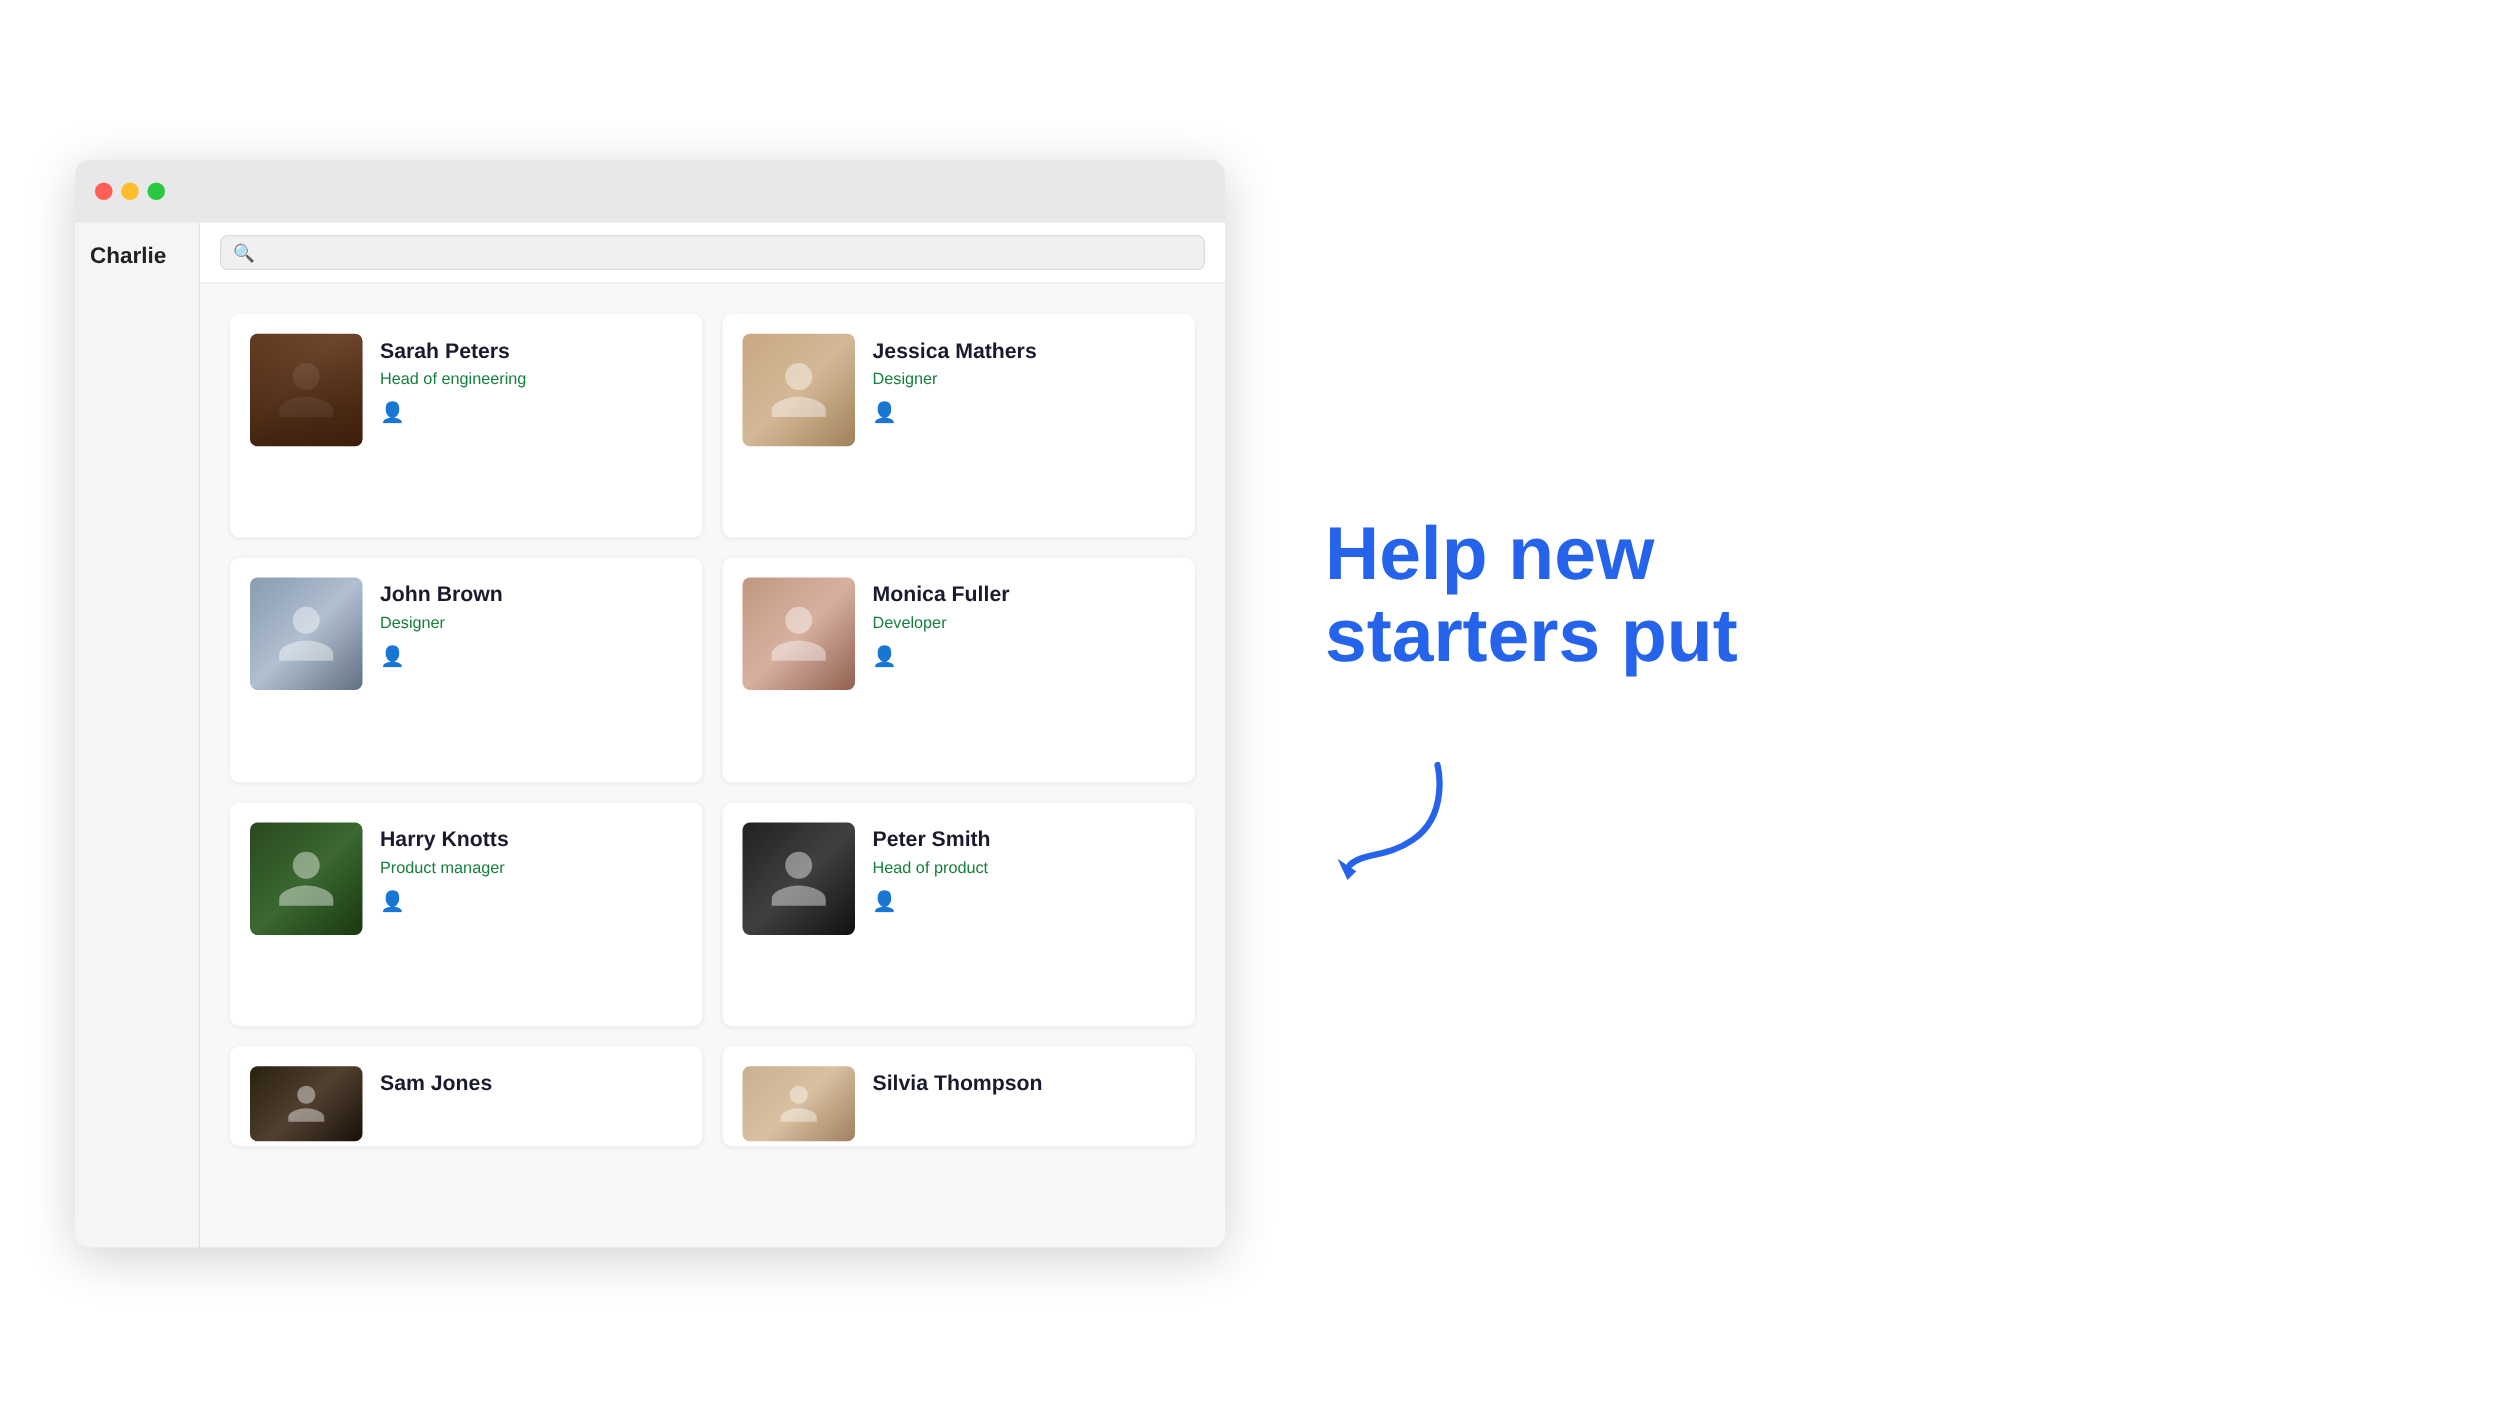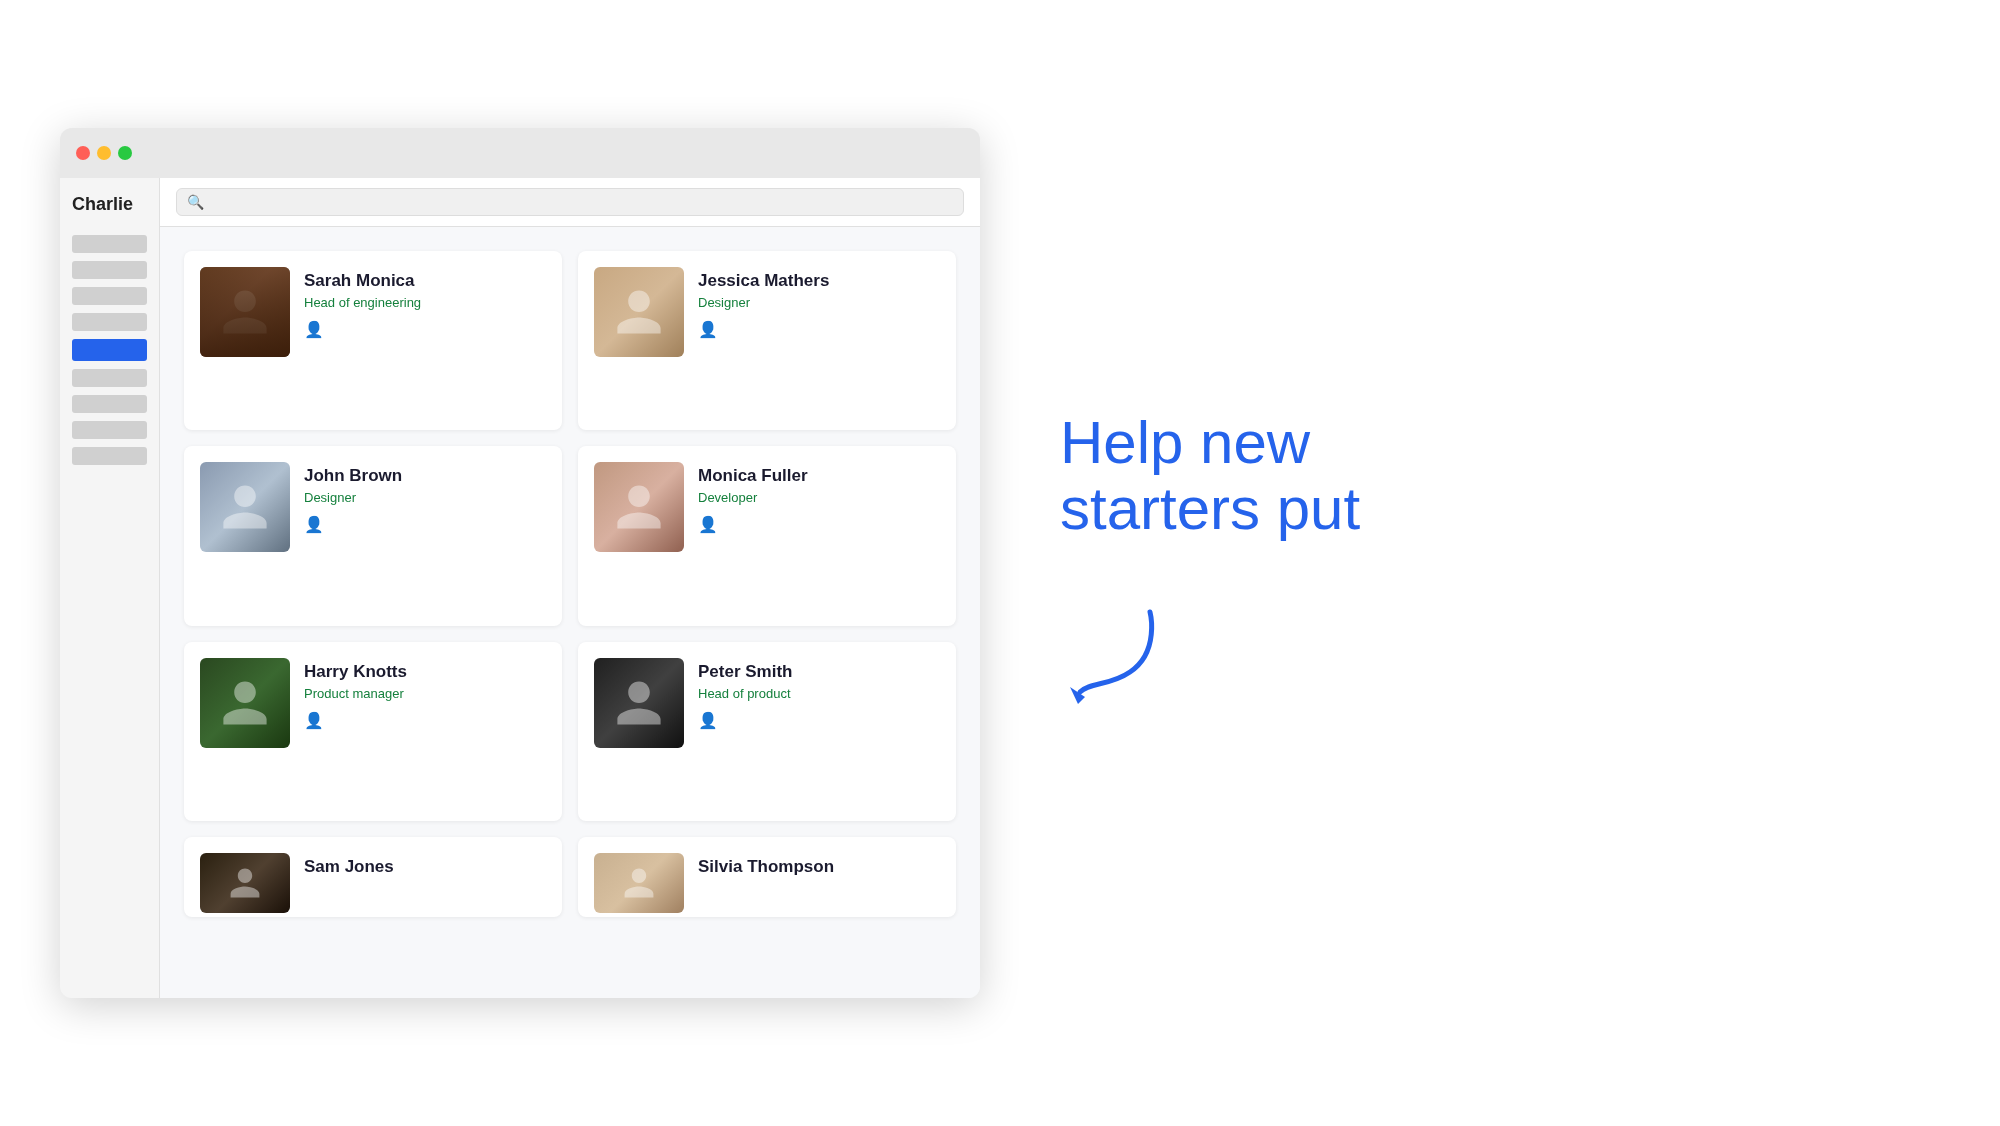--- a/index.html
+++ b/index.html
@@ -67,21 +67,21 @@
       flex: 1;
       overflow: hidden;
     }
 
     
     .sidebar {
       width: 100px;
       background: #f5f5f5;
       border-right: 1px solid #e0e0e0;
       display: flex;
-      flex-direction: column;
+      flex-direction: row;
       padding: 12px 12px;
       gap: 8px;
       flex-shrink: 0;
     }
 
     .sidebar-logo {
       font-weight: 800;
       font-size: 18px;
       color: #222;
       margin-bottom: 8px;
@@ -269,21 +269,21 @@
       display: flex;
       flex-direction: column;
       align-items: flex-start;
       justify-content: center;
       padding: 0 60px 0 80px;
     }
 
     .tagline {
       color: #2563eb;
       font-size: 60px;
-      font-weight: 400;
+      font-weight: 700;
       line-height: 1.1;
       margin-bottom: 40px;
     }
 
     
     .arrow-container {
       margin-top: 10px;
     }
 
     
@@ -338,21 +338,21 @@
 
         <div class="people-grid">
 
           <div class="person-card">
             <div class="person-photo photo-sarah">
               <svg viewBox="0 0 24 24" fill="rgba(255,255,255,0.7)">
                   <path d="M12 12c2.7 0 4.8-2.1 4.8-4.8S14.7 2.4 12 2.4 7.2 4.5 7.2 7.2 9.3 12 12 12zm0 2.4c-3.2 0-9.6 1.6-9.6 4.8v2.4h19.2v-2.4c0-3.2-6.4-4.8-9.6-4.8z"></path>
                 </svg>
             </div>
             <div class="person-info">
-              <span class="person-name">Sarah Monica</span>
+              <span class="person-name">Sarah Peters</span>
               <span class="person-role">Head of engineering</span>
               <span class="person-icon">👤</span>
             </div>
           </div>
 
           <div class="person-card">
             <div class="person-photo photo-jessica">
               <svg viewBox="0 0 24 24" fill="rgba(255,255,255,0.7)">
                   <path d="M12 12c2.7 0 4.8-2.1 4.8-4.8S14.7 2.4 12 2.4 7.2 4.5 7.2 7.2 9.3 12 12 12zm0 2.4c-3.2 0-9.6 1.6-9.6 4.8v2.4h19.2v-2.4c0-3.2-6.4-4.8-9.6-4.8z"></path>
                 </svg>

